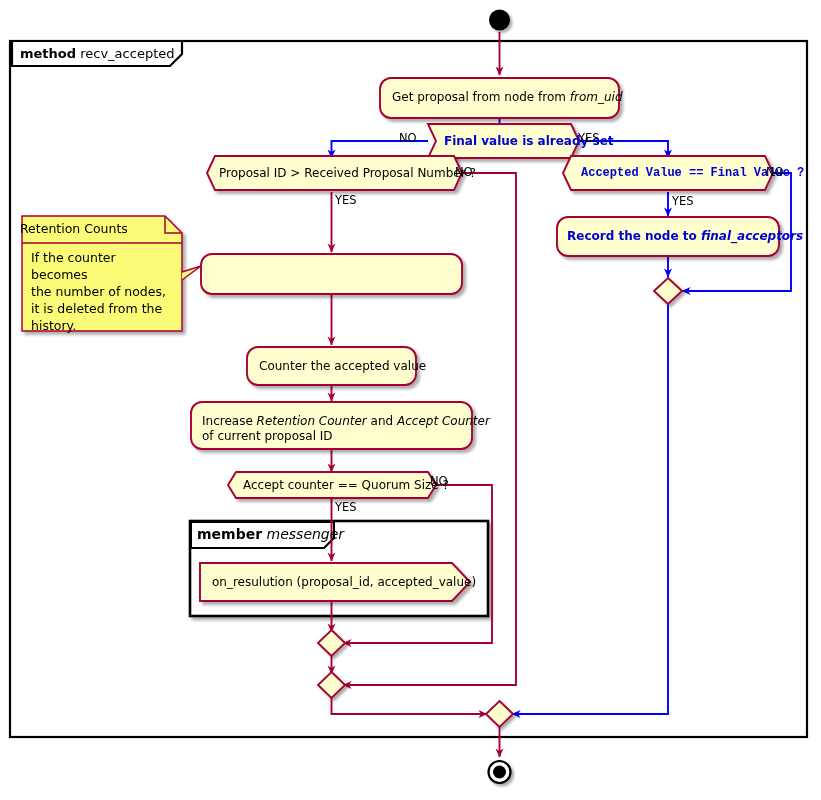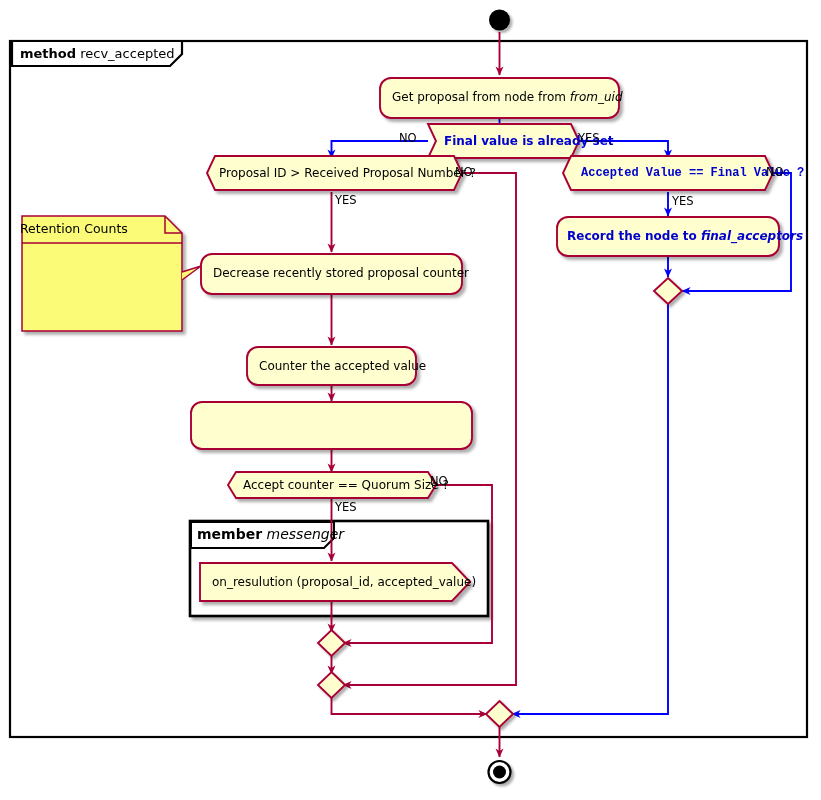--- a/index.html
+++ b/index.html
@@ -196,25 +196,29 @@
 
   <div class="nodelbl blue" style="left:444px; top:134px;">Final value is already set</div>
 
   <div class="nodelbl" style="left:219px; top:166px;">Proposal ID &gt; Received Proposal Number ?</div>
 
   <div class="nodelbl blue" style="left:581px; top:166px;font-family:Liberation Mono, monospace;">Accepted Value == Final Value ?</div>
 
   <div class="nodelbl blue" style="left:567px; top:229px;"><span>Record the node to </span><span class="it">final_acceptors</span></div>
 
   <div class="notelbl" style="left:20px; top:220px; font-size:12.5px;">Retention Counts</div>
-
-  <div class="nodelbl" style="left:213px; top:266px;">Decrease recently stored proposal counter</div>
+  <div class="notelbl" style="left:31px; top:249px; width:145px;">If the counter becomes
+the number of nodes,
+it is deleted from the
+history.</div>
+
 
   <div class="nodelbl" style="left:259px; top:359px;">Counter the accepted value</div>
 
+  <div class="nodelbl" style="left:202px; top:414px;"><span>Increase </span><span class="it">Retention Counter</span><span> and </span><span class="it">Accept Counter</span><br><span>of current proposal ID</span></div>
 
   <div class="nodelbl" style="left:243px; top:478px;">Accept counter == Quorum Size ?</div>
 
   <div class="nodelbl" style="left:212px; top:575px;">on_resulution (proposal_id, accepted_value)</div>
 
   <div class="edgelbl" style="left:399px; top:131px;">NO</div>
   <div class="edgelbl" style="left:578px; top:131px;">YES</div>
   <div class="edgelbl" style="left:335px; top:193px;">YES</div>
   <div class="edgelbl" style="left:455px; top:165px;">NO</div>
   <div class="edgelbl" style="left:672px; top:194px;">YES</div>

